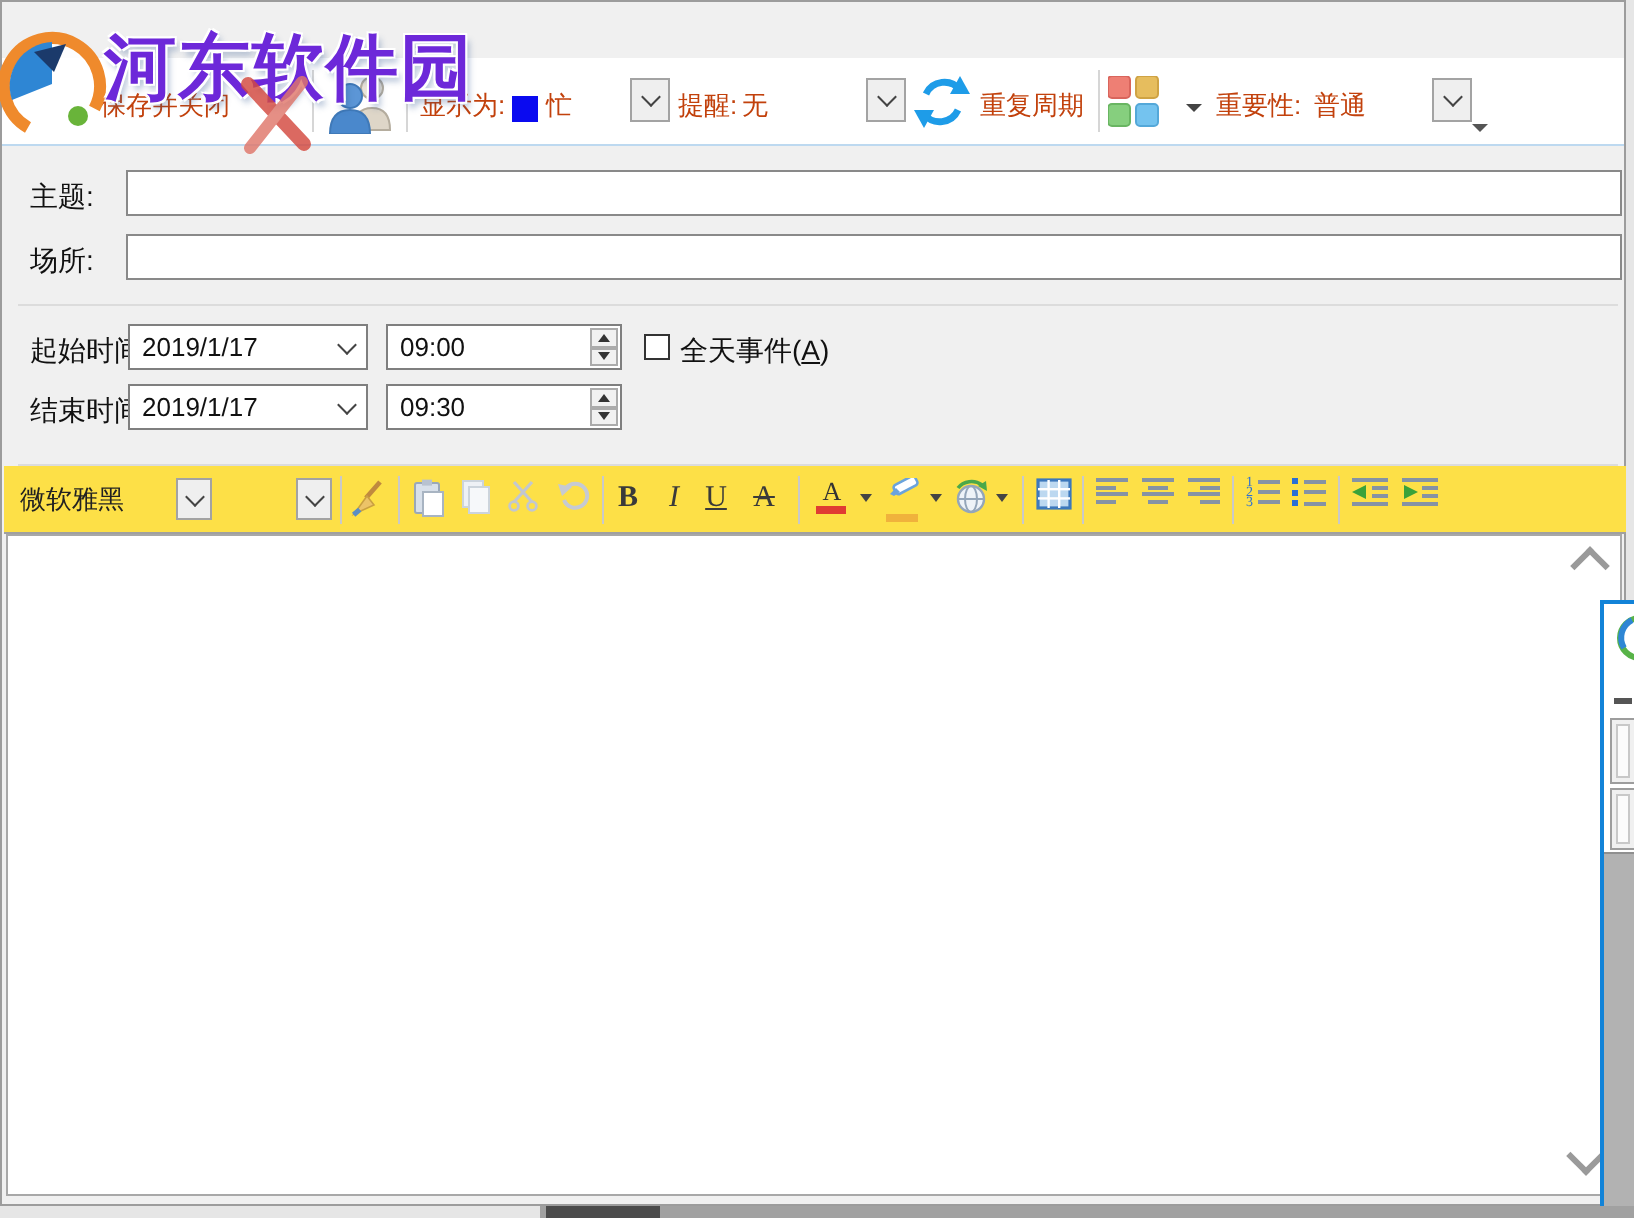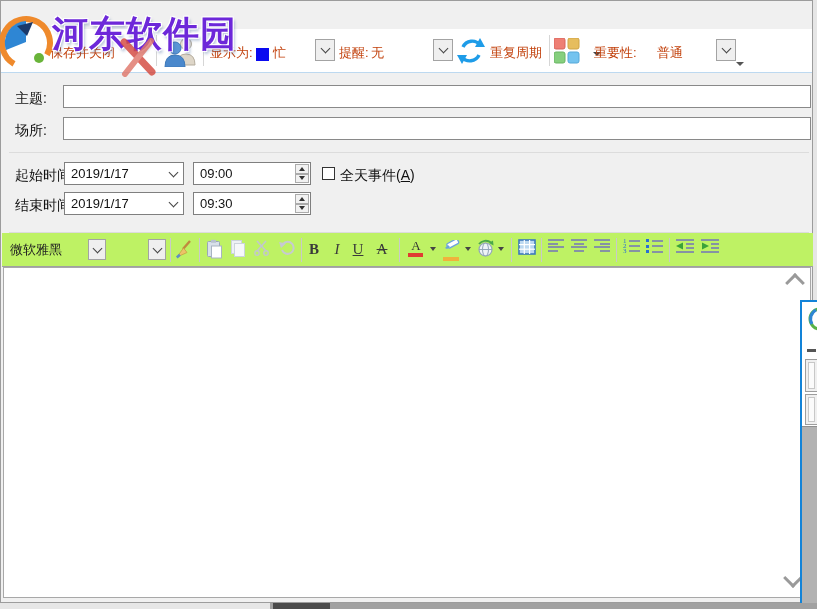--- a/index.html
+++ b/index.html
@@ -36,21 +36,21 @@
   .combo{position:absolute;background:#fff;border:1px solid #7f7f7f;box-sizing:border-box;font-size:13px;}
   .combo .val{position:absolute;left:6px;top:3px;color:#111;}
   .combo .dd-zone{position:absolute;right:2px;top:2px;bottom:2px;width:16px;display:flex;align-items:center;justify-content:center;}
   .spin{position:absolute;right:1px;top:1px;bottom:1px;width:14px;display:flex;flex-direction:column;}
   .spin-btn{flex:1;background:#f1f1f1;border:1px solid #ababab;box-sizing:border-box;display:flex;align-items:center;justify-content:center;}
   .tri-up-s{width:0;height:0;border-left:3.5px solid transparent;border-right:3.5px solid transparent;border-bottom:4px solid #333;}
   .tri-down-s{width:0;height:0;border-left:3.5px solid transparent;border-right:3.5px solid transparent;border-top:4px solid #333;}
   .checkbox{position:absolute;width:13px;height:13px;background:#fff;border:1px solid #333;box-sizing:border-box;}
   .mnemonic{text-decoration:underline;}
   
-  .fmt-toolbar{position:absolute;left:1px;top:232px;width:811px;height:34px;background:#bef264;border-bottom:1px solid #a0a0a0;box-sizing:border-box;}
+  .fmt-toolbar{position:absolute;left:1px;top:232px;width:811px;height:34px;background:#fde047;border-bottom:1px solid #a0a0a0;box-sizing:border-box;}
   .fsep{position:absolute;top:5px;width:1px;height:24px;background:#c9c9c9;}
   .fmt-txt{position:absolute;top:8px;font-size:13px;color:#222;white-space:nowrap;}
   .dd-sm{position:absolute;top:6px;width:18px;height:21px;background:#efefef;border:1px solid #a3a3a3;box-sizing:border-box;display:flex;align-items:center;justify-content:center;}
   .letter-btn{position:absolute;top:6px;width:18px;height:20px;display:flex;align-items:center;justify-content:center;font-family:"Liberation Serif",serif;font-size:15px;color:#3a3a3a;}
   .icon-btn{position:absolute;top:6px;}
   .mini-tri{position:absolute;top:14px;width:0;height:0;border-left:3.5px solid transparent;border-right:3.5px solid transparent;border-top:4px solid #444;}
   .bar{position:absolute;height:2px;background:#8593a4;}
   .blue-dot{position:absolute;width:3px;height:3px;background:#2a6fd4;}
   .ol-num{position:absolute;font-size:7px;line-height:5px;color:#2a6fd4;font-family:"Liberation Serif",serif;}
   
@@ -120,21 +120,21 @@
     <div class="vsep" style="left:548px;"></div>
     <div class="icon-btn" style="left:553px;top:9px;">
       <svg width="26" height="26" viewBox="0 0 26 26">
         <rect x="0" y="0" width="11" height="11" rx="2" fill="#ee7f74" stroke="#d9655c" stroke-width="1"></rect>
         <rect x="14" y="0" width="11" height="11" rx="2" fill="#e6bd5e" stroke="#cfa344" stroke-width="1"></rect>
         <rect x="0" y="14" width="11" height="11" rx="2" fill="#86cf7e" stroke="#69b562" stroke-width="1"></rect>
         <rect x="14" y="14" width="11" height="11" rx="2" fill="#74c3ef" stroke="#54a8d9" stroke-width="1"></rect>
       </svg>
     </div>
     <div class="abs tri-down" style="left:592px;top:23px;"></div>
-    <div class="tb-text" style="left:593px;">重要性:</div>
+    <div class="tb-text" style="left:607px;">重要性:</div>
     <div class="tb-text" style="left:656px;">普通</div>
     <div class="dd-btn" style="left:715px;">
         <span class="chev-down"></span>
       </div>
     <div class="abs tri-down" style="left:735px;top:33px;border-top-color:#555;"></div>
   </div>
 
   <div class="f-label" style="left:14px;top:89px;">主题:</div>
   <input class="text-input" style="left: 62px; top: 84px; width: 748px; height: 23px;" value="">
   <div class="f-label" style="left:14px;top:121px;">场所:</div>

